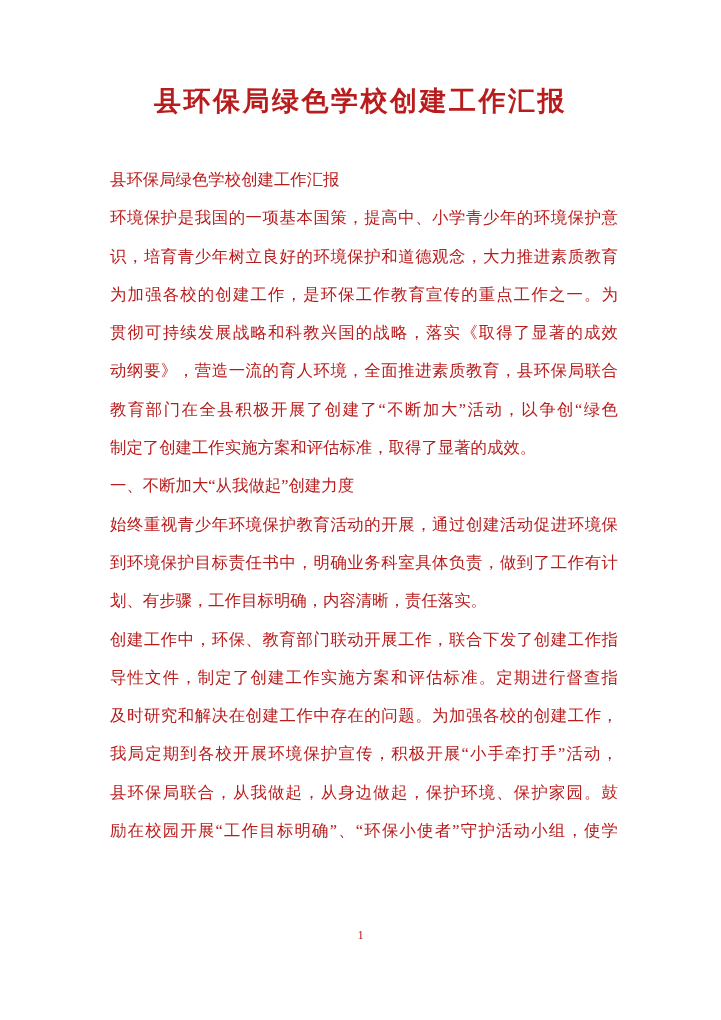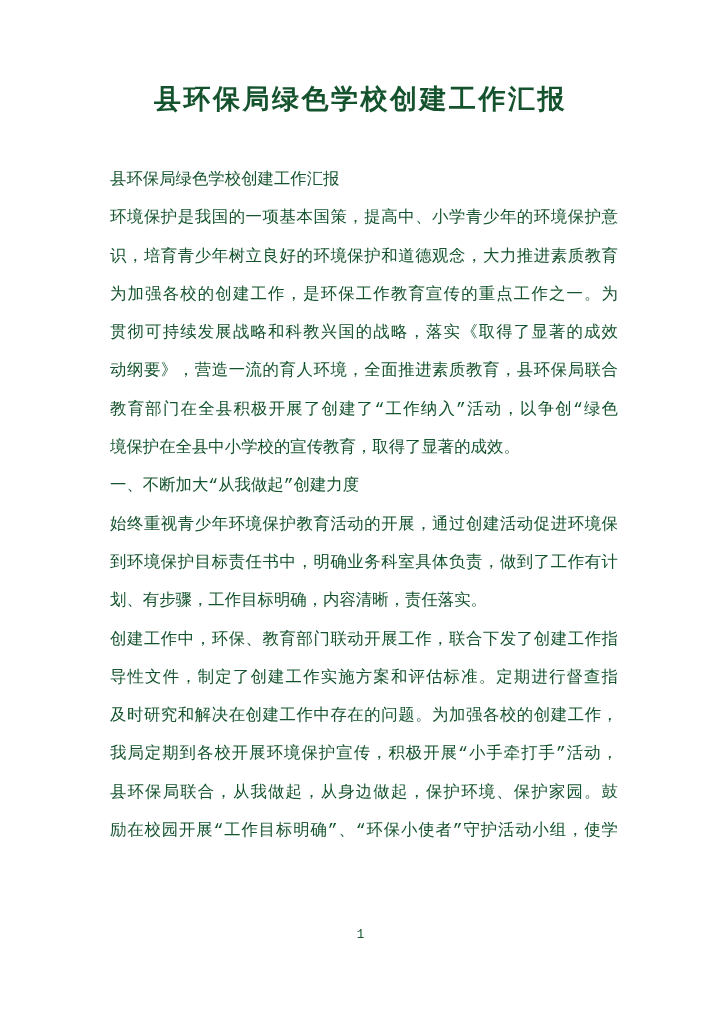--- a/index.html
+++ b/index.html
@@ -5,22 +5,22 @@
   html, body {
     margin: 0;
     padding: 0;
     background: #ffffff;
   }
   .page {
     position: relative;
     width: 721px;
     height: 1020px;
     background: #ffffff;
-    color: #14532d;
-    font-family: Liberation Mono, monospace;
+    color: #b91c1c;
+    font-family: Liberation Serif, serif;
     overflow: hidden;
   }
   .doc-title {
     position: absolute;
     top: 84px;
     left: 0;
     width: 721px;
     text-align: center;
     font-size: 27px;
     font-weight: bold;
@@ -64,22 +64,22 @@
 
   <div class="doc-title">县环保局绿色学校创建工作汇报</div>
 
   <div class="doc-body">
     <div class="line plain">县环保局绿色学校创建工作汇报</div>
     <div class="line">环境保护是我国的一项基本国策，提高中、小学青少年的环境保护意</div>
     <div class="line">识，培育青少年树立良好的环境保护和道德观念，大力推进素质教育</div>
     <div class="line">为加强各校的创建工作，是环保工作教育宣传的重点工作之一。为</div>
     <div class="line">贯彻可持续发展战略和科教兴国的战略，落实《取得了显著的成效</div>
     <div class="line">动纲要》，营造一流的育人环境，全面推进素质教育，县环保局联合</div>
-    <div class="line">教育部门在全县积极开展了创建了“工作纳入”活动，以争创“绿色</div>
-    <div class="line plain">境保护在全县中小学校的宣传教育，取得了显著的成效。</div>
+    <div class="line">教育部门在全县积极开展了创建了“不断加大”活动，以争创“绿色</div>
+    <div class="line plain">制定了创建工作实施方案和评估标准，取得了显著的成效。</div>
     <div class="line plain">一、不断加大“从我做起”创建力度</div>
     <div class="line">始终重视青少年环境保护教育活动的开展，通过创建活动促进环境保</div>
     <div class="line">到环境保护目标责任书中，明确业务科室具体负责，做到了工作有计</div>
     <div class="line plain">划、有步骤，工作目标明确，内容清晰，责任落实。</div>
     <div class="line">创建工作中，环保、教育部门联动开展工作，联合下发了创建工作指</div>
     <div class="line">导性文件，制定了创建工作实施方案和评估标准。定期进行督查指导，</div>
     <div class="line">及时研究和解决在创建工作中存在的问题。为加强各校的创建工作，</div>
     <div class="line">我局定期到各校开展环境保护宣传，积极开展“小手牵打手”活动，</div>
     <div class="line">县环保局联合，从我做起，从身边做起，保护环境、保护家园。鼓</div>
     <div class="line">励在校园开展“工作目标明确”、“环保小使者”守护活动小组，使学</div>

